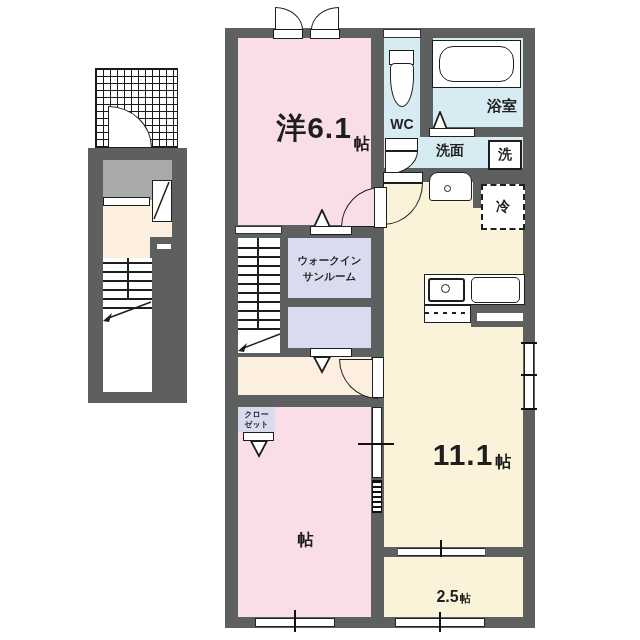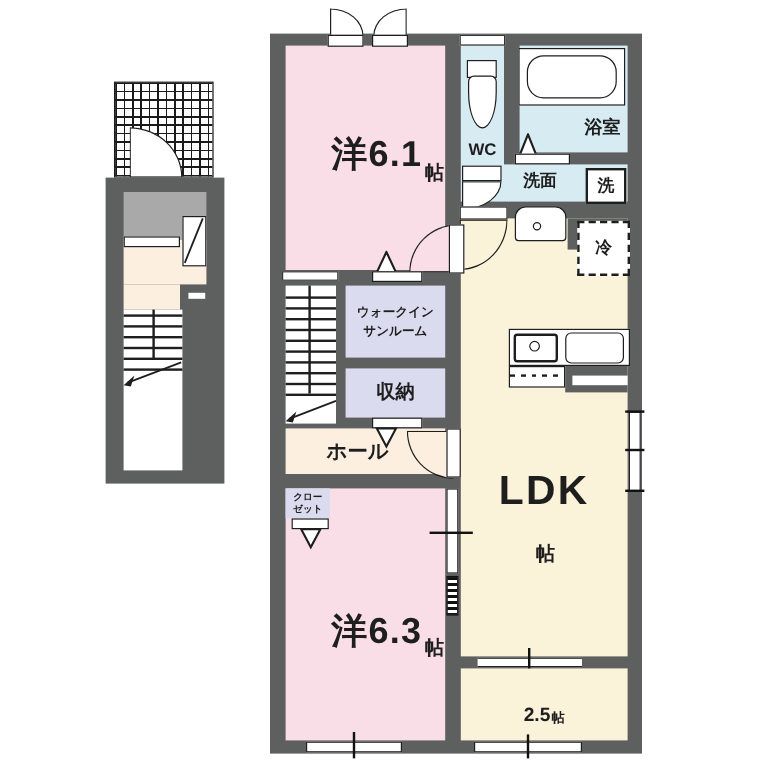--- a/index.html
+++ b/index.html
@@ -129,21 +129,20 @@
   <div class="abs" style="left:235px;top:226px;width:47px;height:8px;background:#fff;border:1px solid #333;"></div>
 
   <div class="abs lbl-col" style="left:288px;top:244px;width:83px;height:48px;font-size:10.5px;line-height:1.55;">
     <span>ウォークイン</span>
     <span>サンルーム</span>
   </div>
   <svg class="abs" style="left:312px;top:209px;" width="20" height="19">
     <polygon points="10,1 18,18 2,18" fill="#fff" stroke="#1e1e1e" stroke-width="1.8"></polygon>
   </svg>
   <div class="abs bordered" style="left:310px;top:226px;width:42px;height:9px;"></div>
-  <div class="abs lbl" style="left:288px;top:310px;width:83px;height:34px;font-size:16px;">収納</div>
   <div class="abs bordered" style="left:310px;top:348px;width:42px;height:9px;"></div>
   <svg class="abs" style="left:312px;top:356px;" width="20" height="18">
     <polygon points="2,1 18,1 10,16" fill="#fff" stroke="#1e1e1e" stroke-width="1.8"></polygon>
   </svg>
 
   <div class="abs hline" style="left:238px;top:247px;width:42px;"></div>
   <div class="abs hline" style="left:238px;top:256px;width:42px;"></div>
   <div class="abs hline" style="left:238px;top:265px;width:42px;"></div>
   <div class="abs hline" style="left:238px;top:274px;width:42px;"></div>
   <div class="abs hline" style="left:238px;top:283px;width:42px;"></div>
@@ -151,50 +150,48 @@
   <div class="abs hline" style="left:238px;top:301px;width:42px;"></div>
   <div class="abs hline" style="left:238px;top:310px;width:42px;"></div>
   <div class="abs hline" style="left:238px;top:319px;width:42px;"></div>
   <div class="abs hline" style="left:238px;top:328px;width:42px;"></div>
   <div class="abs vline" style="left:257px;top:238px;height:90px;"></div>
   <svg class="abs" style="left:238px;top:330px;" width="44" height="23">
     <line x1="3" y1="19" x2="42" y2="4" stroke="#1e1e1e" stroke-width="1.5"></line>
     <polygon points="0,21 9,13 6,22" fill="#1e1e1e"></polygon>
   </svg>
 
-  <div class="abs lbl" style="left:243px;top:362px;width:110px;height:28px;font-size:17px;">ホール</div>
   <div class="abs arcBL" style="left:339px;top:359px;width:39px;height:40px;background:var(--hall-beige);border:1.5px solid var(--line);"></div>
   <div class="abs bordered" style="left:372px;top:357px;width:12px;height:41px;"></div>
 
   <div class="abs lbl-col" style="left:238px;top:408px;width:37px;height:23px;font-size:8px;line-height:1.25;">
     <span>クロー</span>
     <span>ゼット</span>
   </div>
   <div class="abs bordered" style="left:243px;top:432px;width:31px;height:9px;"></div>
   <svg class="abs" style="left:249px;top:440px;" width="20" height="18">
     <polygon points="2,1 18,1 10,16" fill="#fff" stroke="#1e1e1e" stroke-width="1.8"></polygon>
   </svg>
 
   <div class="abs lbl" style="left:238px;top:498px;width:133px;height:56px;">
-    <span class="big">洋6.3</span>
       <span class="unit">帖</span>
   </div>
 
   <div class="abs bordered" style="left:424px;top:274px;width:101px;height:31px;"></div>
   <div class="abs" style="left:428px;top:278px;width:37px;height:24px;background:#fff;border:2px solid #1e1e1e;border-radius:3px;"></div>
   <div class="abs" style="left:441px;top:284px;width:9px;height:9px;border:1.5px solid #1e1e1e;border-radius:50%;background:#fff;"></div>
   <div class="abs bordered" style="left:471px;top:277px;width:49px;height:26px;border-radius:5px;"></div>
   <div class="abs bordered" style="left:424px;top:305px;width:47px;height:18px;">
     <div style="margin-top:6px;height:2px;background:repeating-linear-gradient(90deg,#1e1e1e 0 4px,transparent 4px 9px);"></div>
   </div>
   <div class="abs wall" style="left:471px;top:305px;width:52px;height:22px;"></div>
   <div class="abs" style="left:477px;top:313px;width:46px;height:8px;background:#fff;"></div>
 
-  <div class="abs lbl" style="left:384px;top:388px;width:139px;height:42px;font-size:34px;letter-spacing:2px;">LDK</div>
   <div class="abs lbl" style="left:384px;top:434px;width:139px;height:42px;">
+    <span class="big">11.1</span>
       <span class="unit">帖</span>
   </div>
 
   <div class="abs" style="left:524px;top:343px;width:10px;height:67px;background:#fff;border:1px solid #222;"></div>
   <div class="abs tick" style="left:521px;top:342px;width:16px;height:2px;"></div>
   <div class="abs tick" style="left:521px;top:374px;width:16px;height:2px;"></div>
   <div class="abs tick" style="left:521px;top:408px;width:16px;height:2px;"></div>
 
   <div class="abs" style="left:372px;top:407px;width:10px;height:71px;background:#fff;border:1px solid #222;"></div>
   <div class="abs tick" style="left:358px;top:443px;width:36px;height:2px;"></div>

